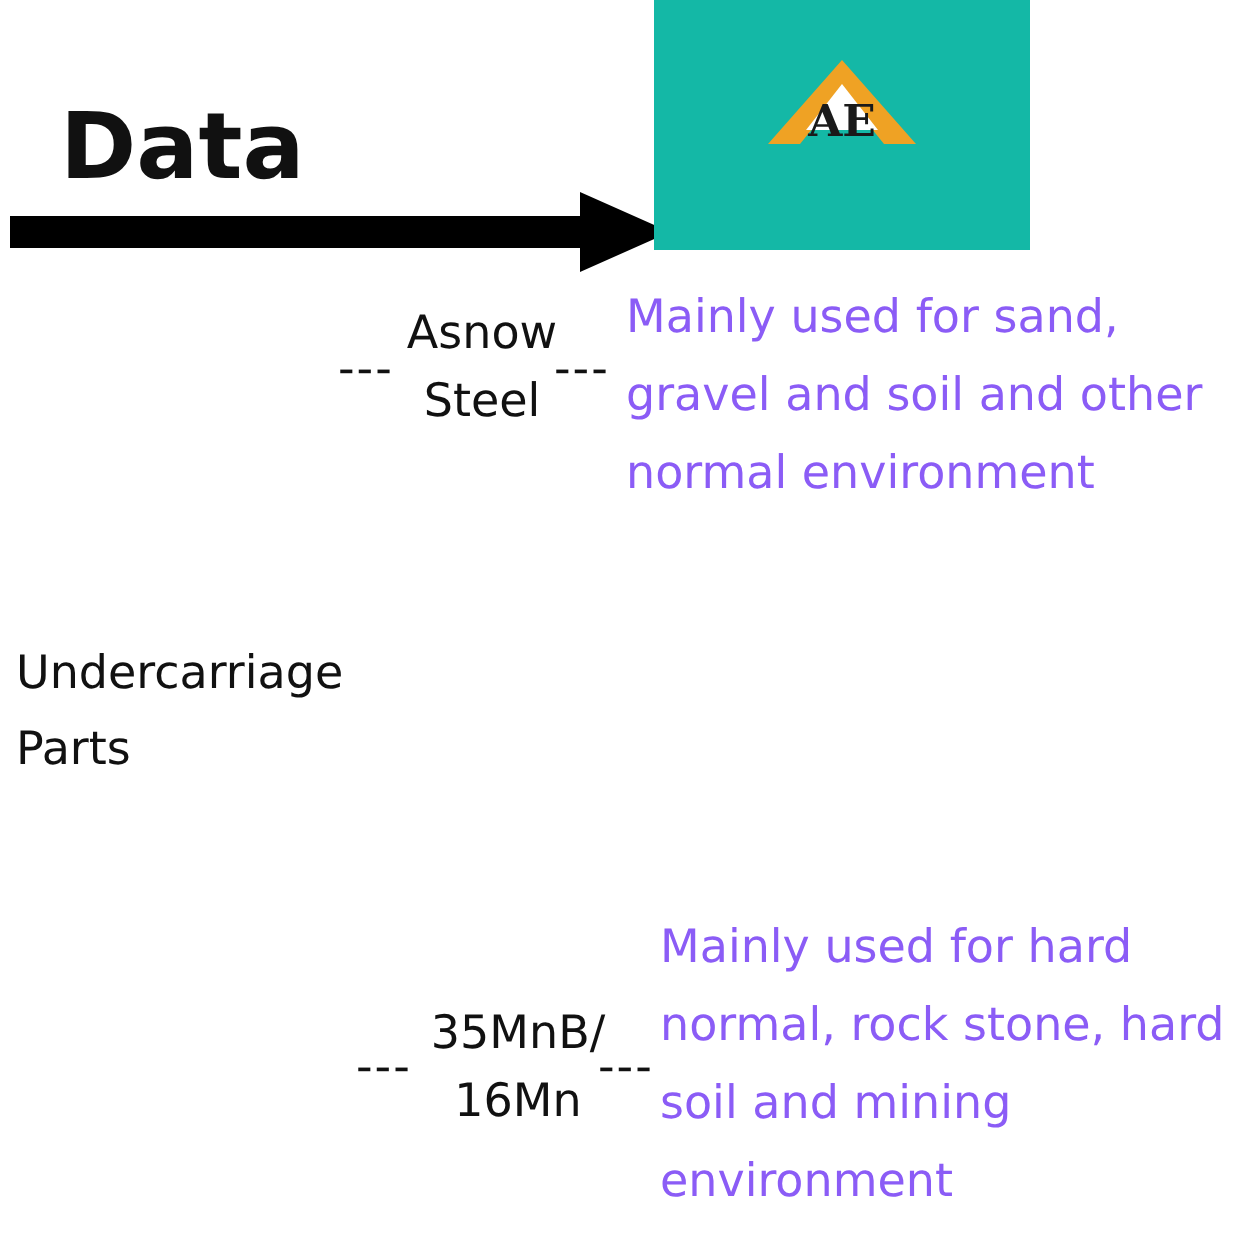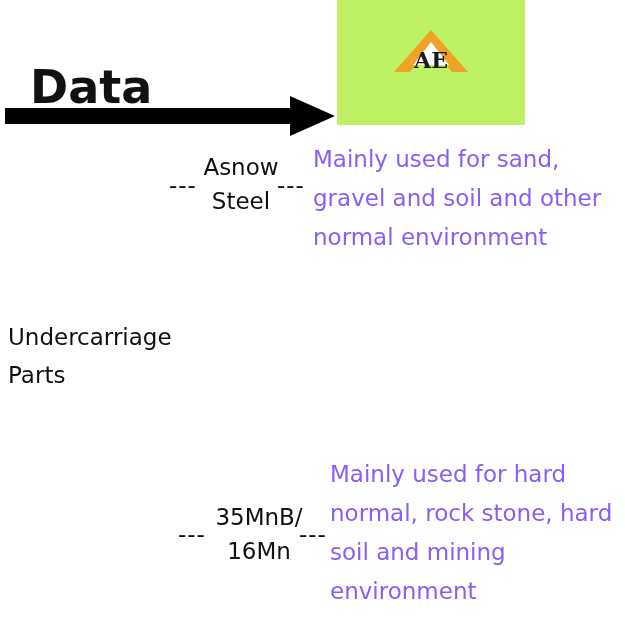--- a/index.html
+++ b/index.html
@@ -19,39 +19,38 @@
   
   #header-title {
     position: absolute;
     left: 30px;
     top: 46px;
     font-size: 46px;
     font-weight: bold;
     letter-spacing: 0px;
     font-family: "DejaVu Sans", sans-serif;
     color: #111111;
-    margin-top: 14px;
   }
 
   #arrow {
     position: absolute;
     left: 5px;
     top: 96px;
     width: 330px;
     height: 40px;
   }
 
   
   #logo-block {
     position: absolute;
-    left: 337px;
+    left: 327px;
     top: 0px;
     width: 188px;
     height: 125px;
-    background: #bef264;
+    background: #14b8a6;
   }
   #logo-mark {
     position: absolute;
     left: 55px;
     top: 28px;
     width: 78px;
     height: 48px;
   }
   #logo-text {
     position: absolute;

